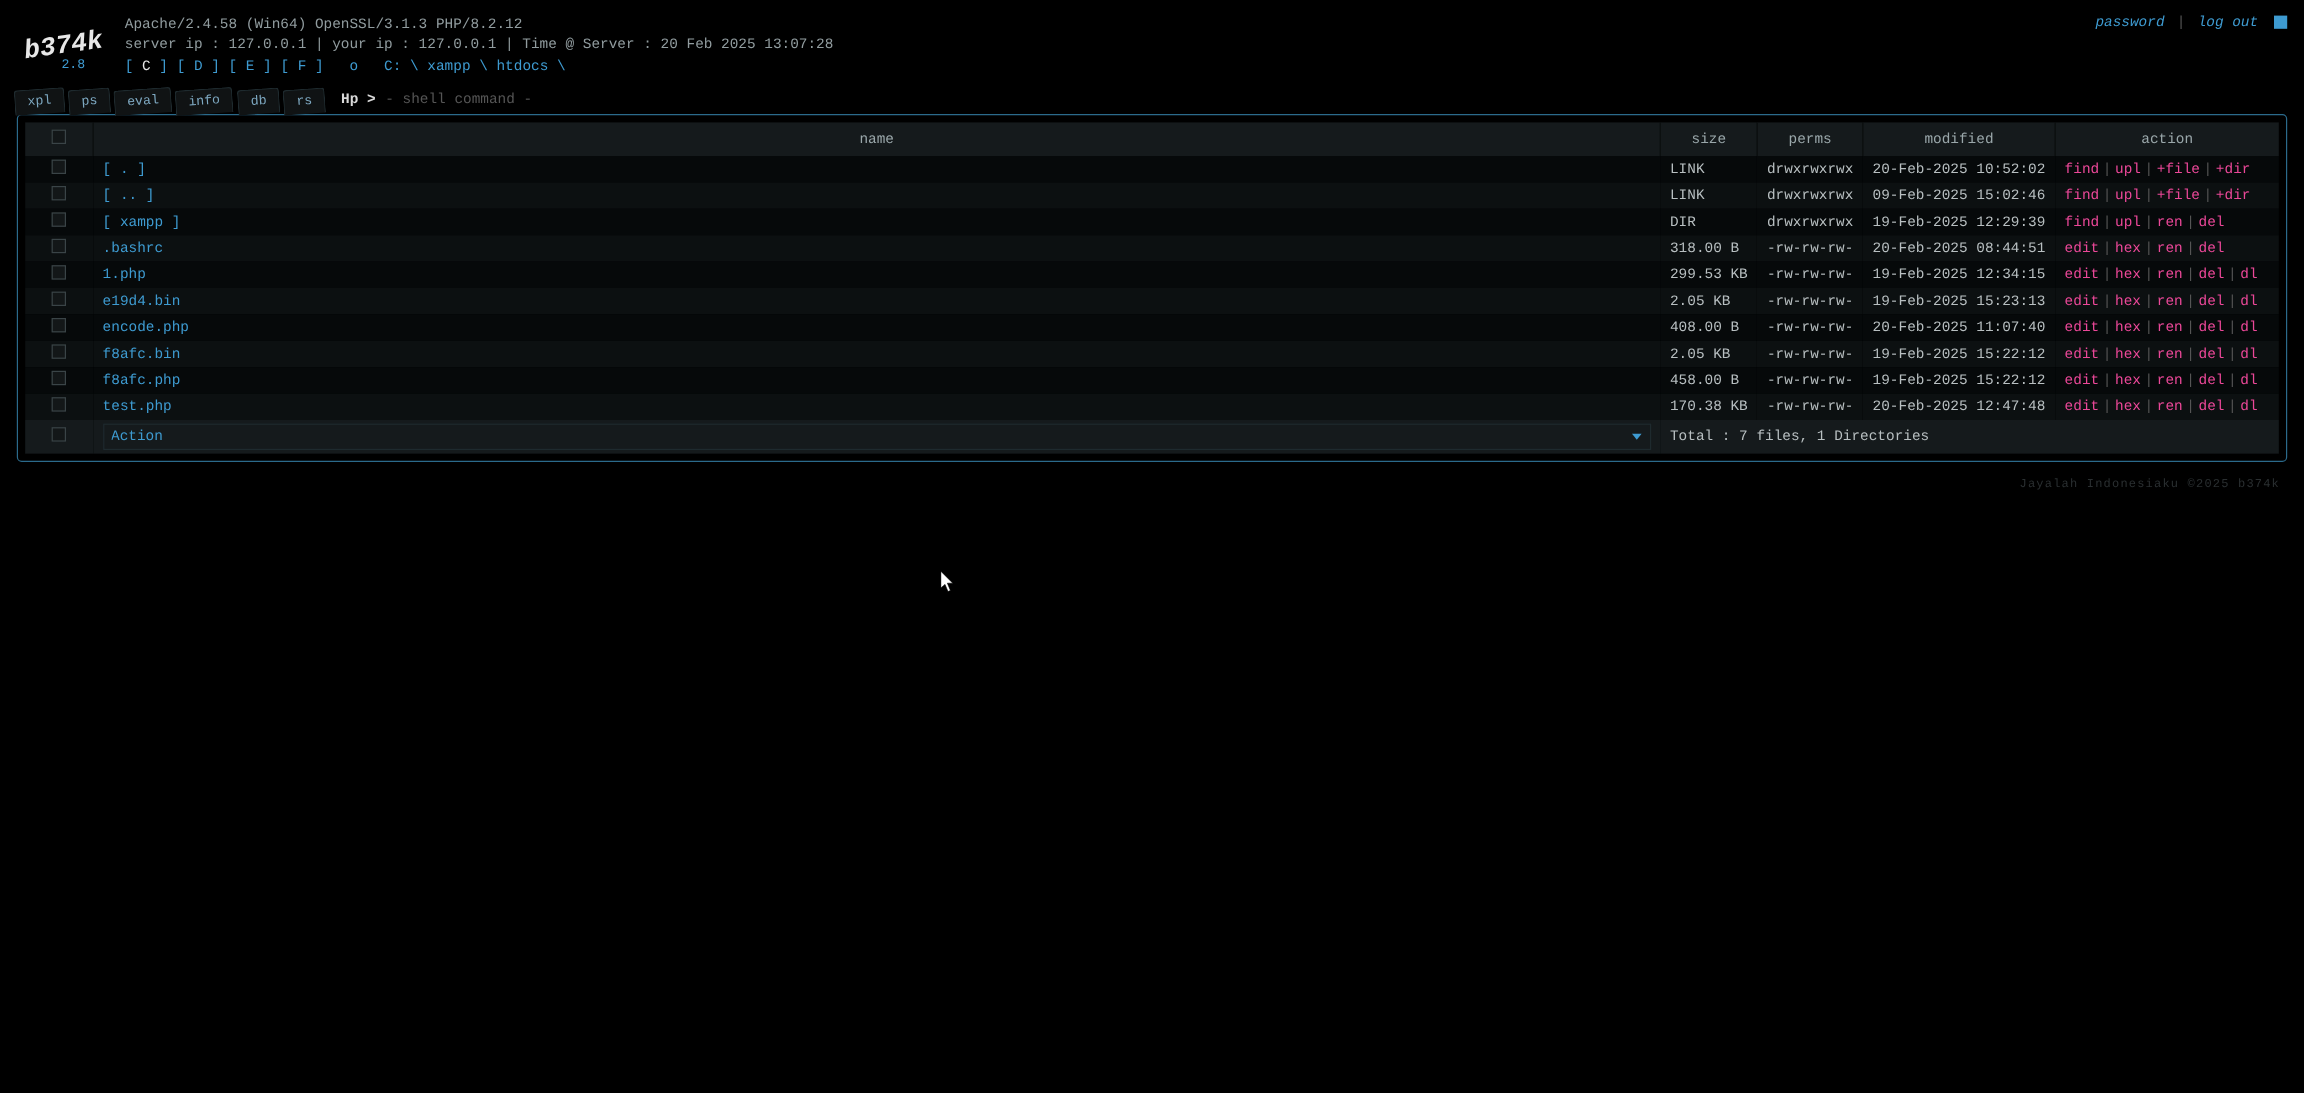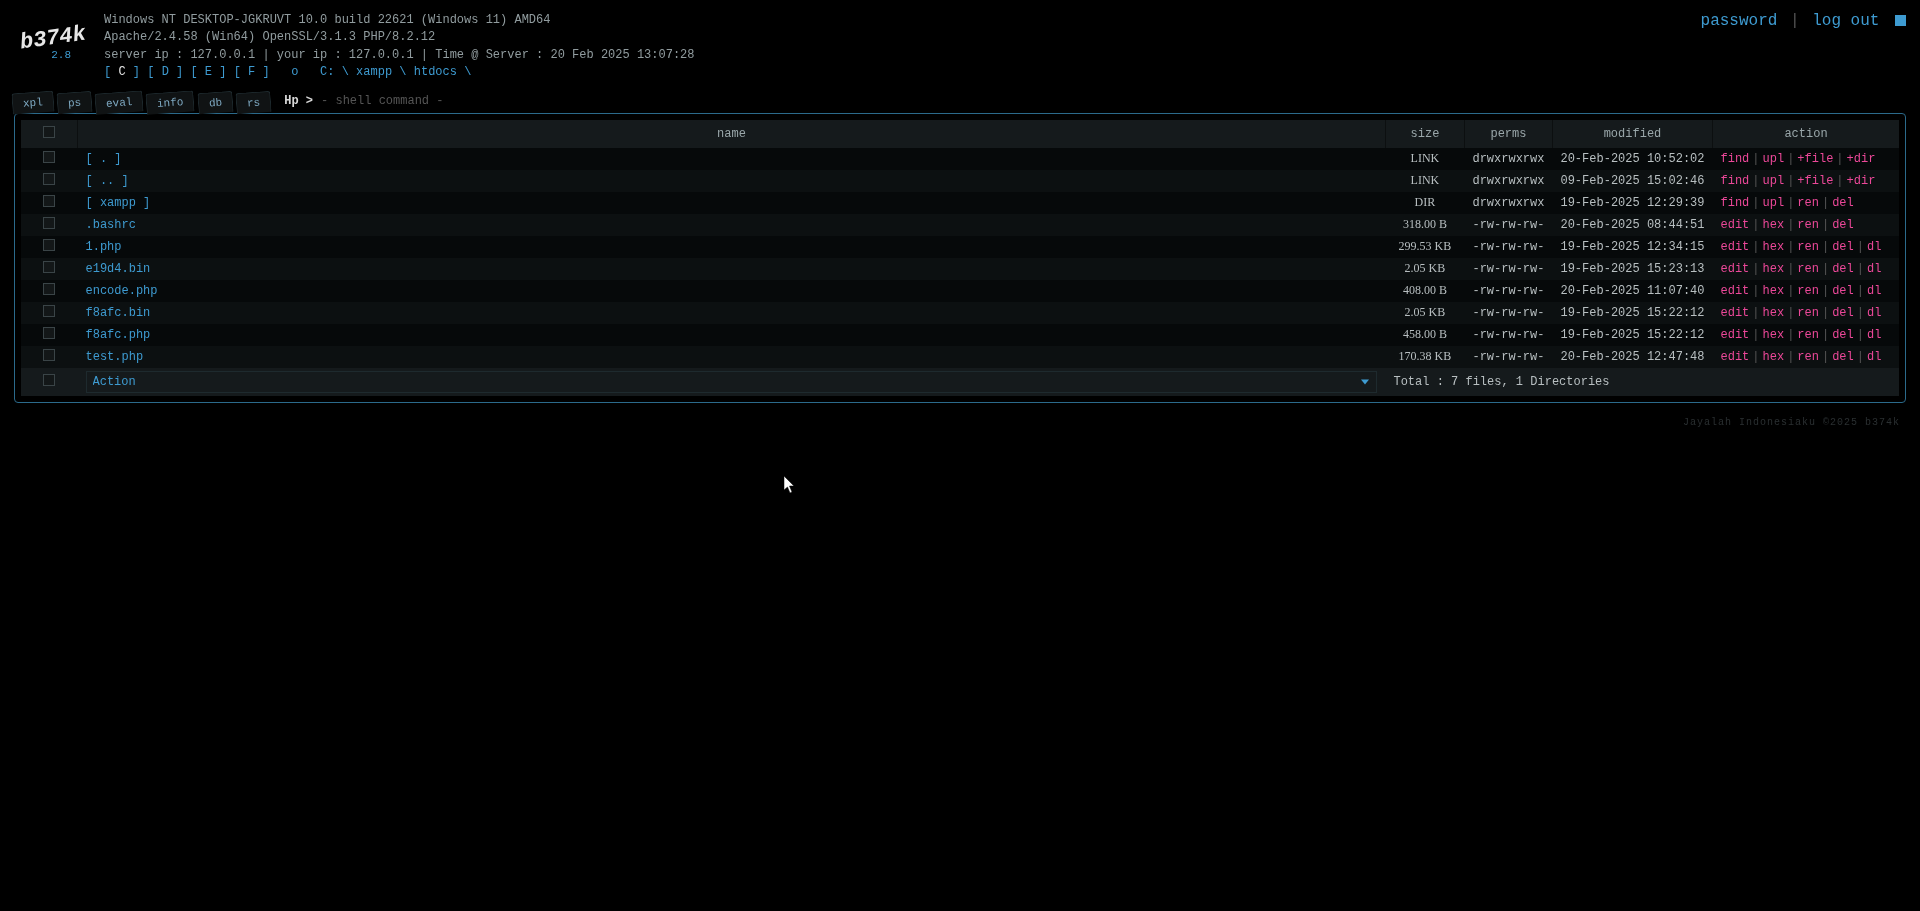--- a/index.html
+++ b/index.html
@@ -50,22 +50,23 @@
   .sysinfo .drive { color: #3e9bd1; cursor:pointer; }
   .sysinfo .drive-current { color: #e7e7e7; }
   .sysinfo .bracket { color: #3e9bd1; }
   .path-seg { color: #3e9bd1; cursor:pointer; }
   .path-sep { color: #3e9bd1; }
 
   .topright {
     position: absolute;
     top: 12px;
     right: 14px;
-    font-size: 16px;
+    font-size: 12px;
     white-space: nowrap;
+    font-style: italic;
   }
   .sq-icon {
     display: inline-block;
     width: 11px;
     height: 11px;
     background: #3e9bd1;
     vertical-align: middle;
     margin-left: 6px;
   }
 
@@ -149,21 +150,21 @@
   }
   td.chk { text-align: center; }
   td.chk .cb {
     display:inline-block;
     width:10px;height:10px;
     border:1px solid #3a4447;
     background:#131718;
   }
   td.name { color:#3e9bd1; }
   td.name span { cursor:pointer; }
-  td.size { color:#b8bfc1; text-align:center;font-family:Liberation Serif, serif; }
+  td.size { color:#b8bfc1; text-align:left; }
   td.perms{ color:#b8bfc1; text-align:center; }
   td.mod  { color:#b8bfc1; text-align:left; }
   td.act  { text-align:left; }
   td.act .a { color:#ec4899; cursor:pointer; }
   td.act .d { color:#555; padding:0 3px; }
 
   
   tr.footer td { background:#151a1c; }
   .action-select {
     width: 100%;
@@ -217,21 +218,20 @@
   <span class="link">log out</span>
   <span class="sq-icon"></span>
 </div>
 
 <div class="topbar">
   <div class="logo">
     <span class="logo-main">b374k</span>
     <span class="logo-sub">2.8</span>
   </div>
   <div class="sysinfo">
-    <div class="row">Windows NT DESKTOP-JGKRUVT 10.0 build 22621 (Windows 11) AMD64</div>
     <div class="row">Apache/2.4.58 (Win64) OpenSSL/3.1.3 PHP/8.2.12</div>
     <div class="row">server ip : 127.0.0.1 | your ip : 127.0.0.1 | Time @ Server : 20 Feb 2025 13:07:28</div>
     <div class="row" id="drive-row"><span class="bracket">[ </span><span class="drive-current">C</span><span class="bracket"> ]</span> <span class="bracket">[ </span><span class="drive">D</span><span class="bracket"> ]</span> <span class="bracket">[ </span><span class="drive">E</span><span class="bracket"> ]</span> <span class="bracket">[ </span><span class="drive">F</span><span class="bracket"> ]</span> &nbsp; <span class="drive">o</span> &nbsp;&nbsp;<span class="path-seg">C:</span> <span class="path-sep">\</span> <span class="path-seg">xampp</span> <span class="path-sep">\</span> <span class="path-seg">htdocs</span> <span class="path-sep">\</span> </div>
   </div>
 </div>
 
 <div class="tabs-row">
   <div id="tabs-holder" style="display:flex;">
       <div class="tab">xpl</div>
       <div class="tab">ps</div>

